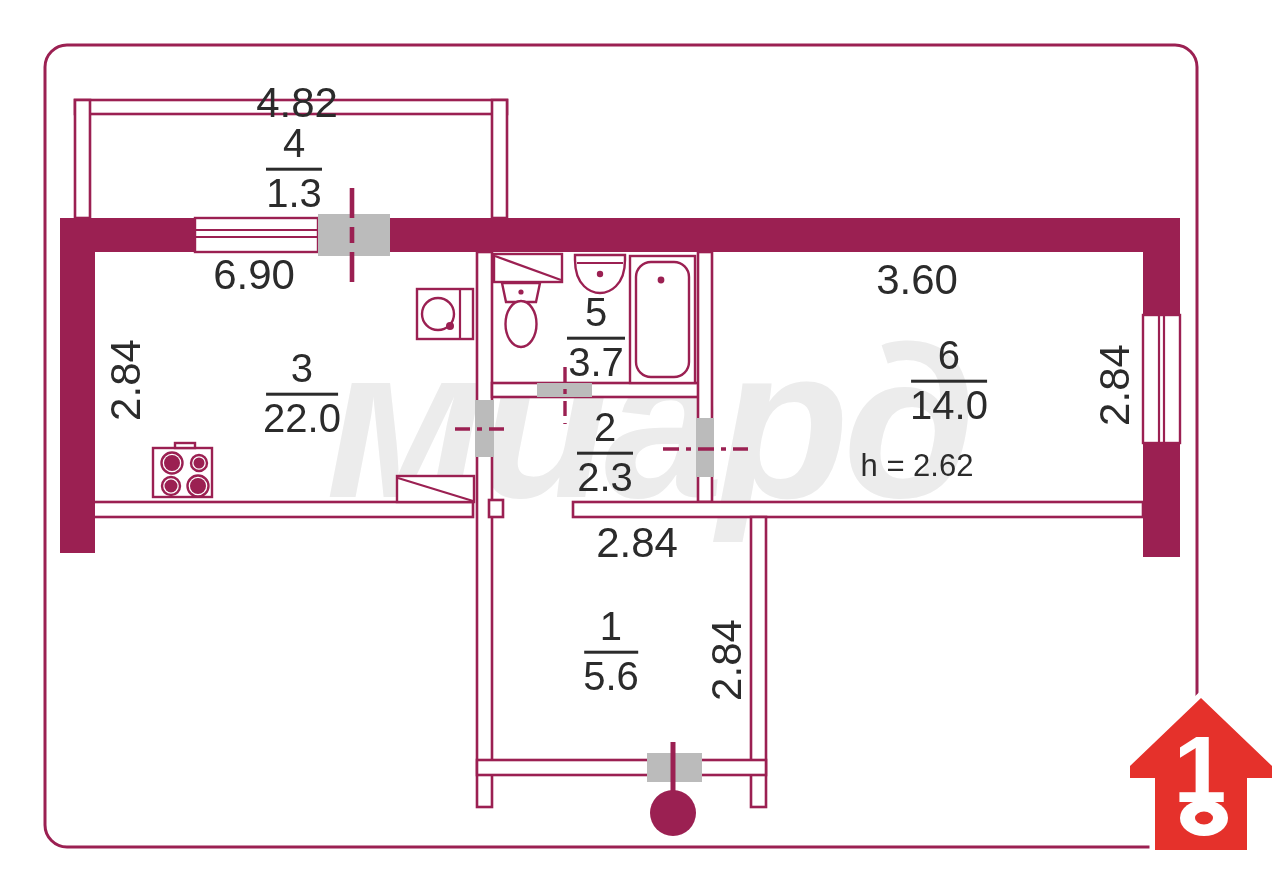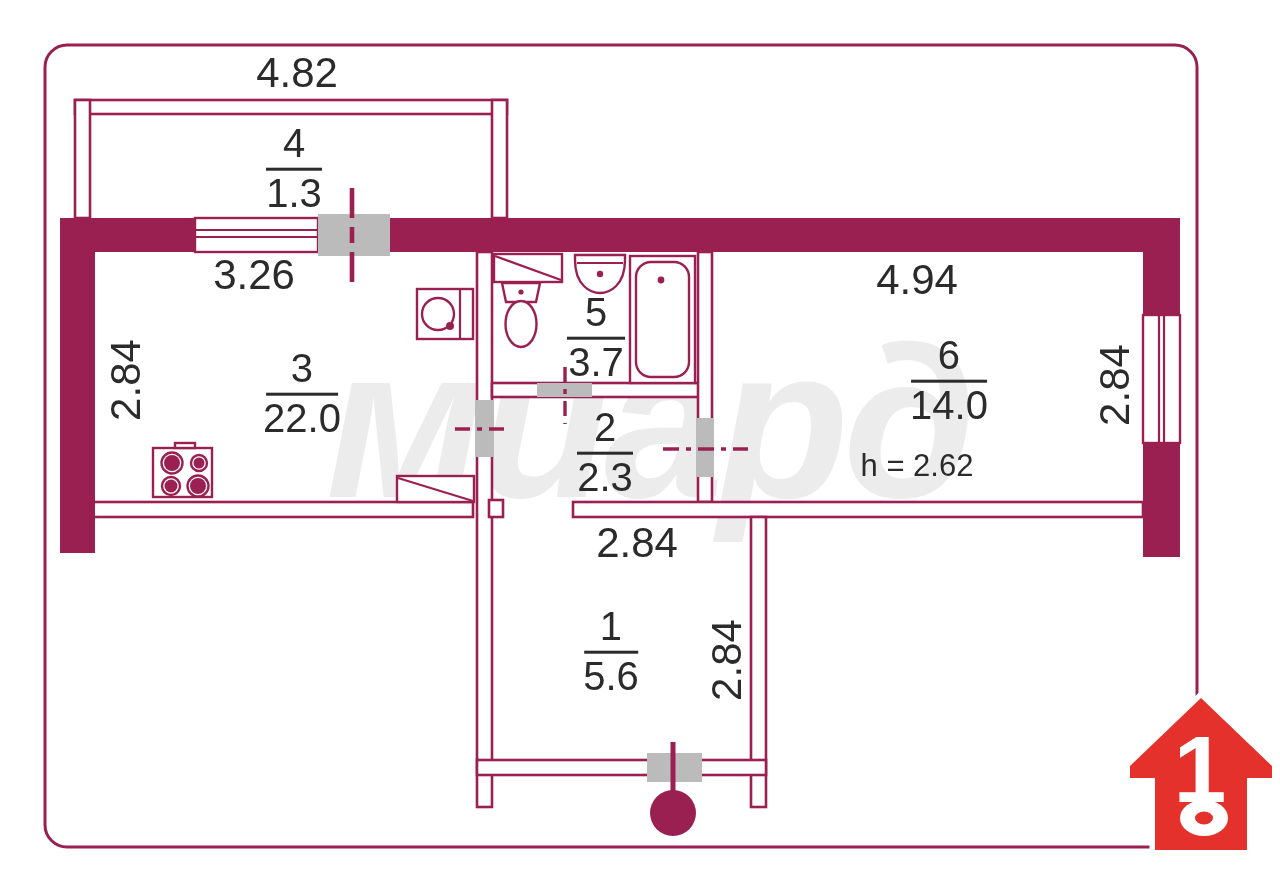--- a/index.html
+++ b/index.html
@@ -164,24 +164,24 @@
     </g>
 
     <g>
       <path class="logo-house" d="M1201,698 L1272,766 L1272,778 L1247,778 L1247,850 L1155,850 L1155,778 L1130,778 L1130,766 Z"></path>
       <text class="logo-one" x="1200" y="802" font-size="95" text-anchor="middle">1</text>
       <ellipse cx="1204" cy="818" rx="24" ry="18" fill="#fff"></ellipse>
       <ellipse cx="1204" cy="818" rx="9" ry="6.5" fill="var(--logo)"></ellipse>
     </g>
   </svg>
 
-  <div class="dim" style="left:297px;top:73px">4.82</div>
-  <div class="dim" style="left:254px;top:275px">3.26</div>
+  <div class="dim" style="left:297px;top:103px">4.82</div>
+  <div class="dim" style="left:254px;top:275px">6.90</div>
   <div class="dim v" style="left:126px;top:380px">2.84</div>
-  <div class="dim" style="left:917px;top:280px">4.94</div>
+  <div class="dim" style="left:917px;top:280px">3.60</div>
   <div class="dim v" style="left:1115px;top:385px">2.84</div>
   <div class="dim h-height" style="left:917px;top:466px">h = 2.62</div>
   <div class="dim" style="left:637px;top:543px">2.84</div>
   <div class="dim v" style="left:727px;top:660px">2.84</div>
 
   <div class="frac" style="left:294px;top:168px">
     <span>4</span>
     <span class="bar" style="width:56px"></span>
     <span>1.3</span>
   </div>

